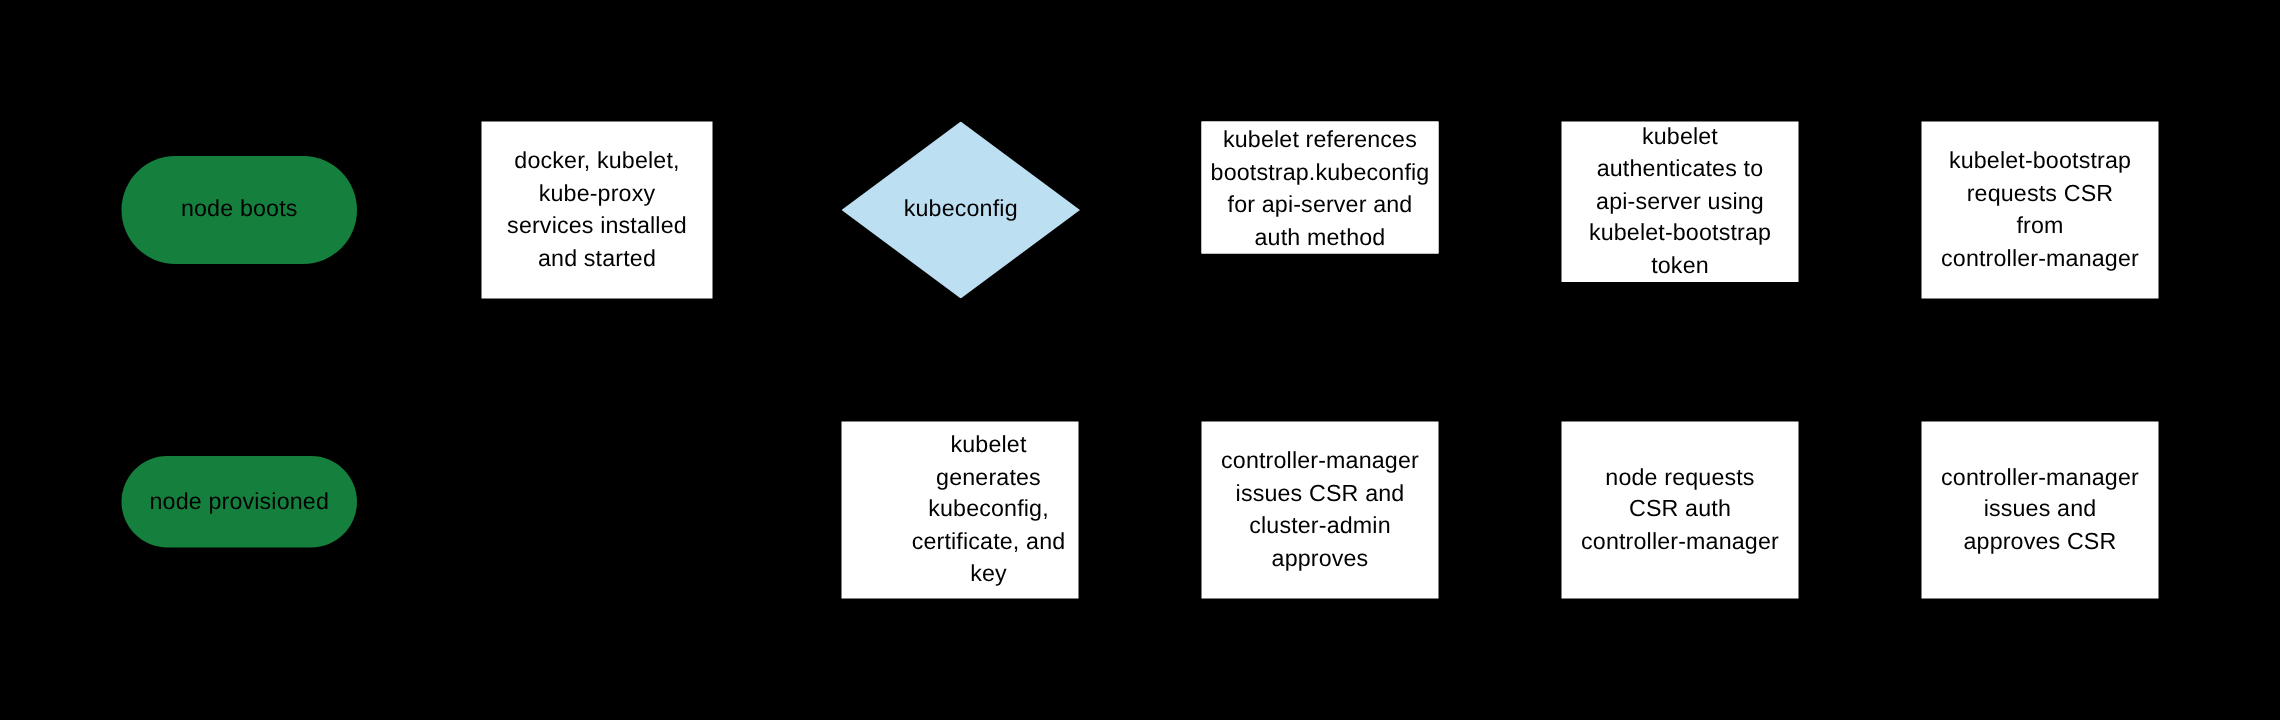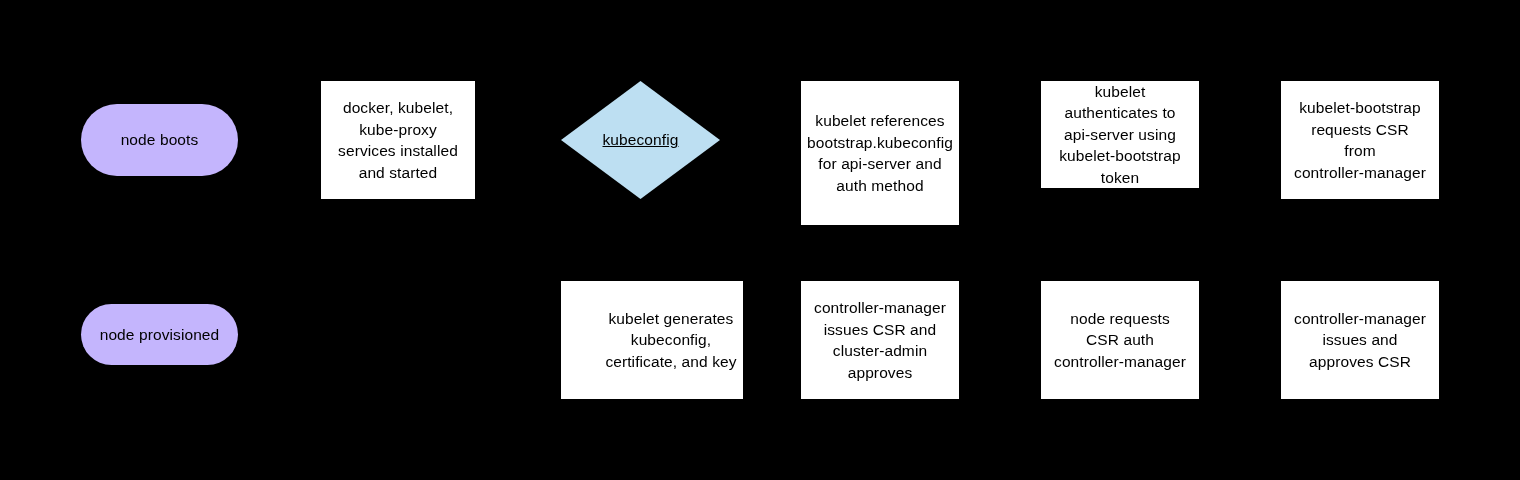--- a/index.html
+++ b/index.html
@@ -26,21 +26,21 @@
     font-size: 15.5px;
     line-height: 21.5px;
     letter-spacing: 0.1px;
   }
   .node .label {
     display: block;
     white-space: pre-line;
   }
   
   .pill {
-    background: #c4b5fd;
+    background: #15803d;
     border-radius: 36px;
   }
   
   .box {
     background: #ffffff;
   }
   
   .diamond-wrap {
     background: transparent;
   }
@@ -50,21 +50,20 @@
     top: 0;
     width: 100%;
     height: 100%;
     background: #bddff2;
     -webkit-clip-path: polygon(50% 0%, 100% 50%, 50% 100%, 0% 50%);
     clip-path: polygon(50% 0%, 100% 50%, 50% 100%, 0% 50%);
   }
   .diamond-wrap .label {
     position: relative;
     z-index: 2;
-    text-decoration: underline;
   }
   
   .overflow-text .label {
     white-space: pre;
     position: relative;
     z-index: 3;
   }
   .overflow-text {
     overflow: visible;
   }
@@ -95,21 +94,21 @@
 kube-proxy
 services installed
 and started</span>
   </div>
 
   <div class="node diamond-wrap" style="left:561px; top:81px; width:159px; height:118px;">
     <span class="diamond-shape"></span>
     <span class="label">kubeconfig</span>
   </div>
 
-  <div class="node box overflow-text" style="left:801px; top:81px; width:158px; height:144px;">
+  <div class="node box overflow-text" style="left:801px; top:81px; width:158px; height:88px;align-items:flex-end;">
     <span class="shape-fill"></span>
     <span class="label">kubelet references
 bootstrap.kubeconfig
 for api-server and
 auth method</span>
   </div>
 
   <div class="node box" style="left:1041px; top:81px; width:158px; height:107px;">
     <span class="label">kubelet
 authenticates to
@@ -123,21 +122,21 @@
 requests CSR
 from
 controller-manager</span>
   </div>
 
   <div class="node pill" style="left:81px; top:304px; width:157px; height:61px;">
     <span class="label">node provisioned</span>
   </div>
 
 
-  <div class="node box" style="left:561px; top:281px; width:182px; height:118px;padding-left:38px;">
+  <div class="node box" style="left:561px; top:281px; width:158px; height:118px;padding-left:38px;">
     <span class="label">kubelet generates
 kubeconfig,
 certificate, and key</span>
   </div>
 
   <div class="node box" style="left:801px; top:281px; width:158px; height:118px;">
     <span class="label">controller-manager
 issues CSR and
 cluster-admin
 approves</span>

